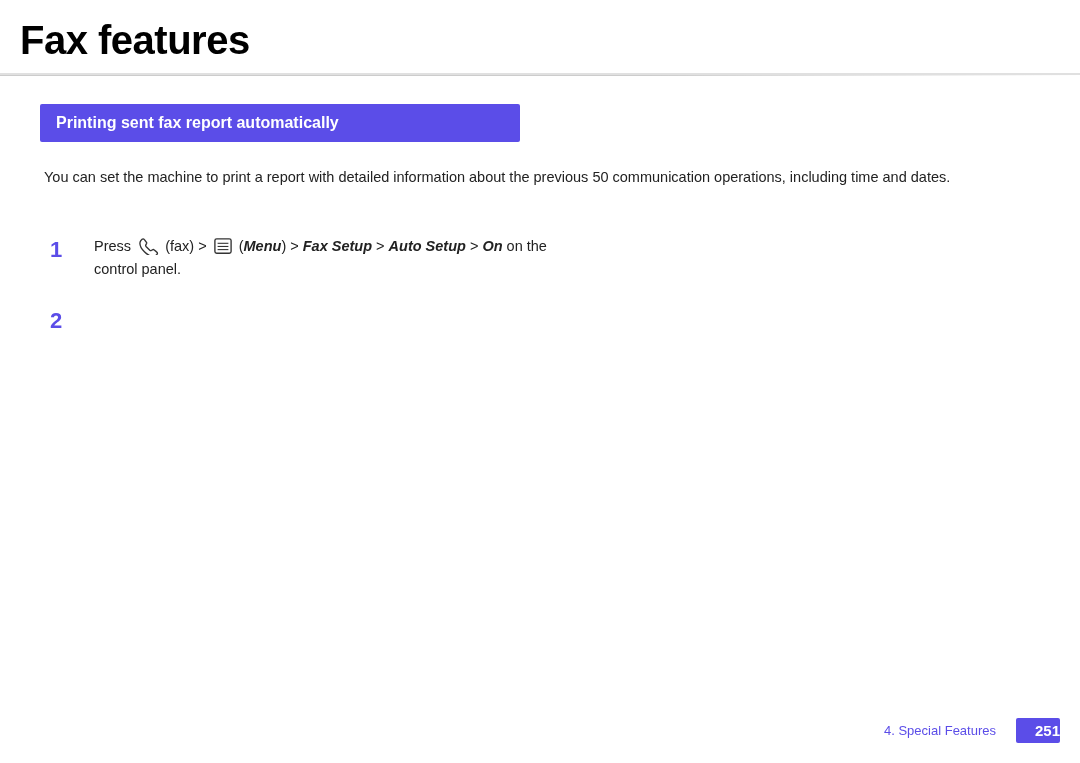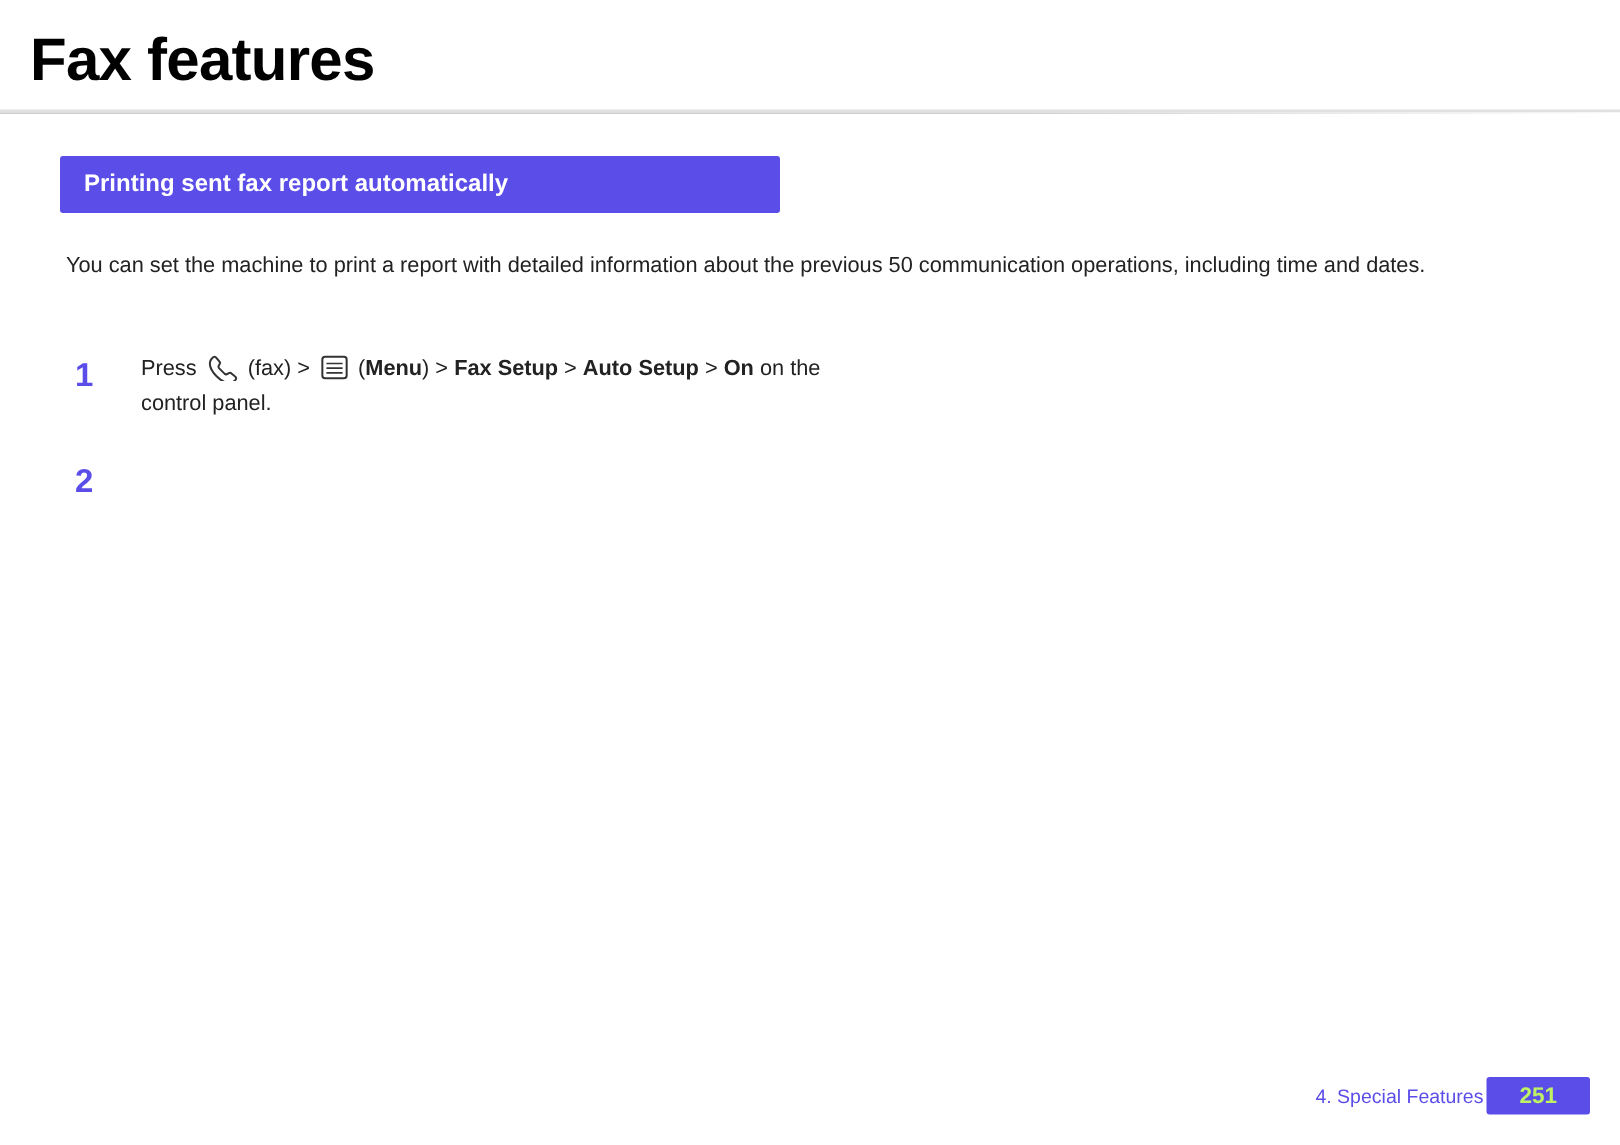--- a/index.html
+++ b/index.html
@@ -88,20 +88,21 @@
 
     .step-content {
       font-size: 14.5px;
       color: #222222;
       line-height: 1.6;
       flex: 1;
     }
 
     .step-content .bold {
       font-weight: 700;
+      font-style: italic;
     }
 
     
     .icon-fax {
       display: inline-block;
       width: 22px;
       height: 18px;
       vertical-align: middle;
       margin: 0 2px;
       position: relative;
@@ -149,35 +150,35 @@
       transform: translate(-50%, -50%) rotate(-45deg);
     }
 
     
     .footer {
       position: absolute;
       bottom: 18px;
       right: 20px;
       display: flex;
       align-items: center;
-      gap: 2px;
+      gap: 20px;
     }
 
     .footer-text {
       font-size: 13px;
       color: #5b4de8;
       font-weight: 400;
     }
 
     .footer-page {
       background: #5b4de8;
-      color: #bef264;
+      color: #ffffff;
       font-size: 15px;
       font-weight: 700;
-      padding: 4px 22px;
+      padding: 4px 0;
       min-width: 44px;
       text-align: right;
       border-radius: 2px;
     }
 
     
     .header-line {
       height: 1px;
       background: linear-gradient(to right, #cccccc 60%, #ffffff 100%);
       margin: 0 0 0 0;

